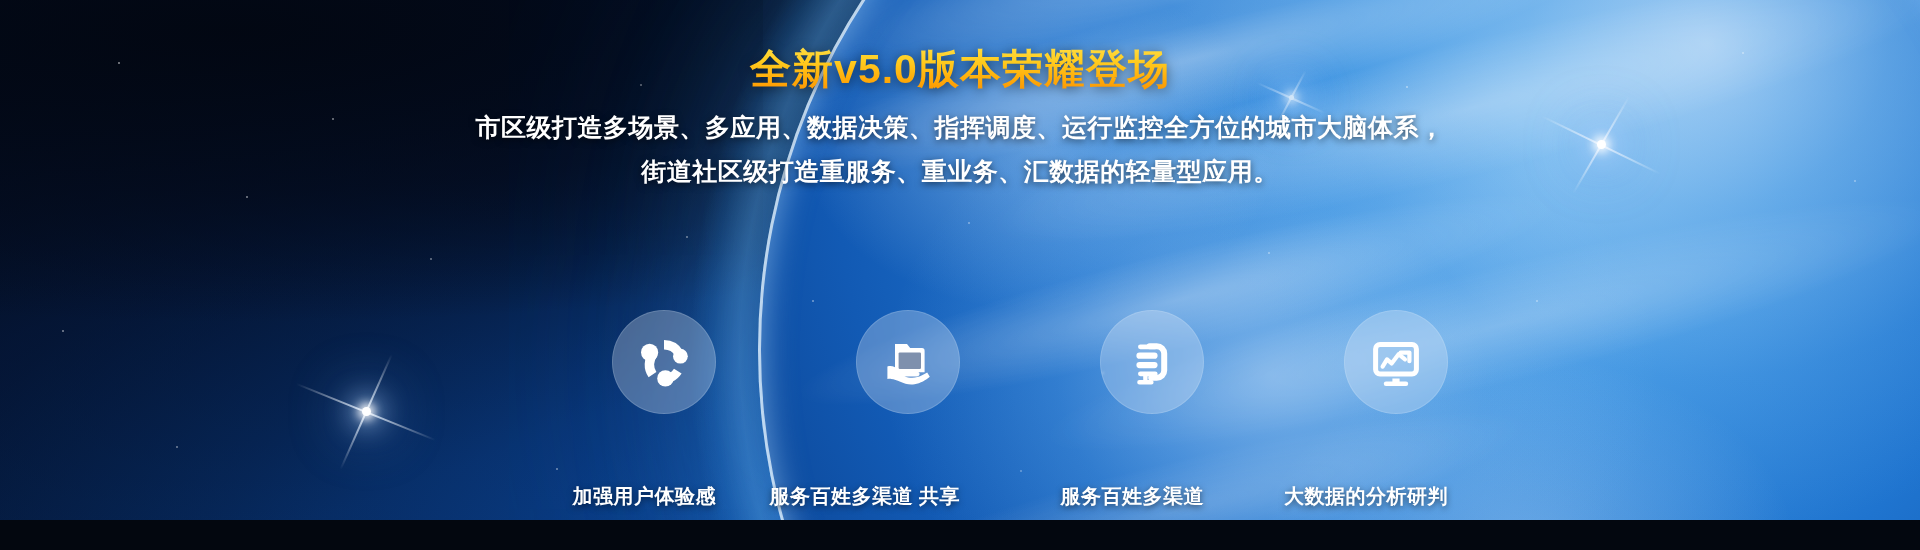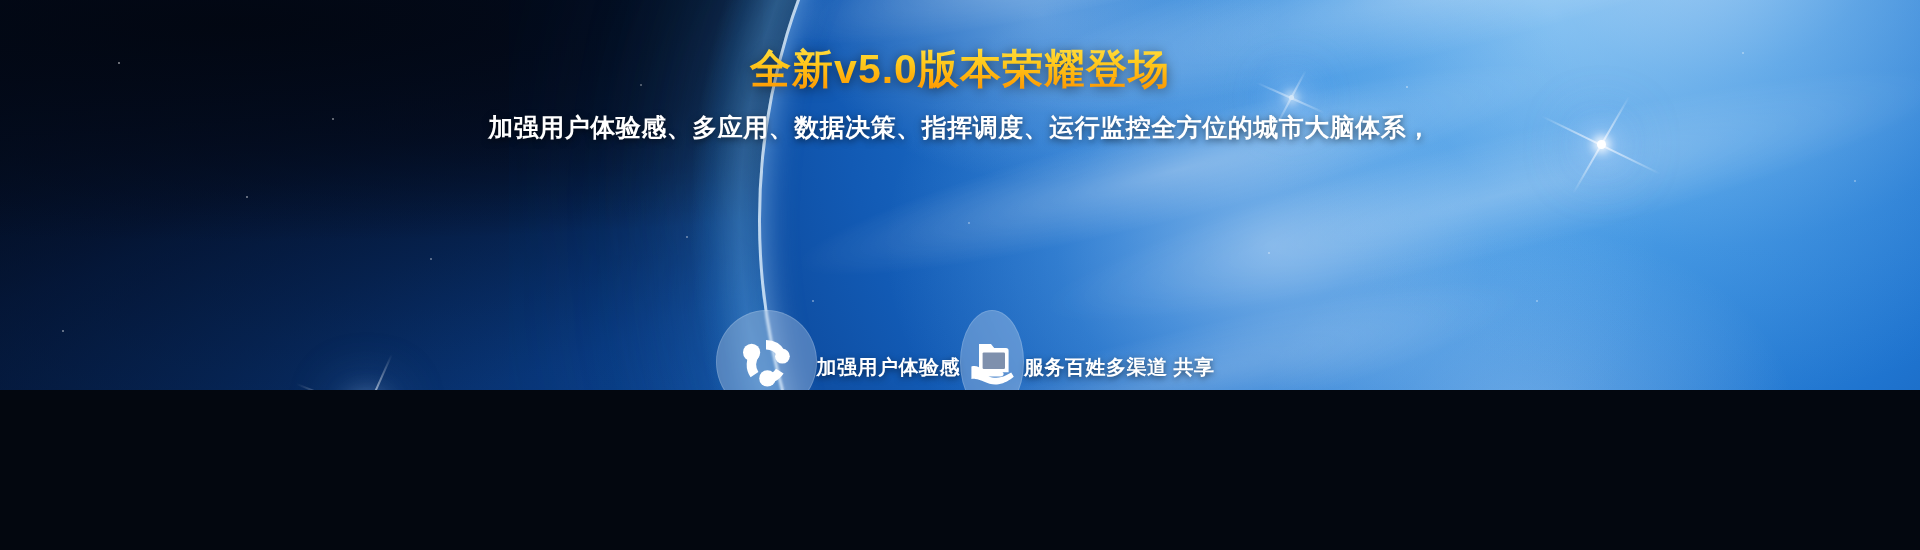--- a/index.html
+++ b/index.html
@@ -5,21 +5,21 @@
 <style>
   * { margin:0; padding:0; box-sizing:border-box; }
   html,body { width:1920px; height:550px; overflow:hidden; }
   body {
     font-family:"Liberation Sans","DejaVu Sans",sans-serif;
     background:#03070f;
   }
 
   #banner {
     position:relative;
-    width:1920px; height:390px;
+    width:1920px; height:520px;
     overflow:hidden;
     background:
       radial-gradient(120% 130% at 88% 108%, #2f9ae8 0%, #1f7fd6 14%, #1463bd 26%, #0d4ea3 38%, #093b82 50%, #06295c 64%, #041a3c 78%, #020d1f 100%);
   }
 
   
   .sky-tint {
     position:absolute; inset:0;
     background:
       radial-gradient(90% 80% at 12% 6%,  rgba(2,7,18,.96) 0%, rgba(3,10,26,.72) 38%, rgba(4,14,36,0) 70%),
@@ -102,21 +102,21 @@
     font-size:25px; font-weight:bold; line-height:44px;
     letter-spacing:.5px;
     text-shadow:0 2px 7px rgba(0,0,0,.6);
   }
 
   
   .features {
     position:absolute; top:310px; left:0; width:1920px;
     display:flex; justify-content:center; align-items:flex-start;
   }
-  .feature { width:244px; display:flex; flex-direction:row; align-items:flex-start; }
+  .feature { width:244px; display:flex; flex-direction:column; align-items:flex-end;gap:25px; }
   .bubble {
     width:104px; height:104px; border-radius:50%;
     background:rgba(226,236,250,.30);
     border:1px solid rgba(230,242,255,.17);
     display:flex; align-items:center; justify-content:center;
     backdrop-filter:blur(1px);
   }
   .bubble svg { display:block; }
   .cap {
     margin-top:44px;
@@ -173,21 +173,22 @@
   </div>
   <div class="flare" style="left:1290px;top:96px;width:2px;height:2px;opacity:.75">
     <span class="spike" style="width:74px;margin-left:-37px;transform:rotate(24deg);"></span>
     <span class="spike" style="width:62px;margin-left:-31px;transform:rotate(-62deg);"></span>
     <span class="core" style="width:5px;height:5px;margin:-2.5px 0 0 -2.5px;"></span>
   </div>
 
   <div class="headline">全新v5.0版本荣耀登场</div>
 
   <div class="subtitle">
-    <div>加强用户体验感、多应用、数据决策、指挥调度、运行监控全方位的城市大脑体系，</div>
+    <div>市区级打造多场景、多应用、数据决策、指挥调度、运行监控全方位的城市大脑体系，</div>
+    <div>街道社区级打造重服务、重业务、汇数据的轻量型应用。</div>
   </div>
 
   <div class="features">
 
     <div class="feature">
       <div class="bubble">
         <span>
           <svg width="60" height="60" viewBox="0 0 60 60" fill="#ffffff">
             <path d="M30 8a22 22 0 0 1 19.2 11.3l-8.1 4.6A12.7 12.7 0 0 0 30 17.6z"></path>
             <path d="M47.6 41.6A22 22 0 0 1 25.8 51.6l1.7-9.2a12.7 12.7 0 0 0 12.5-5.7z"></path>
@@ -208,16 +209,45 @@
             <path d="M18 13h12l3.2 4.1H45a2.6 2.6 0 0 1 2.6 2.6v21.6H18z"></path>
             <rect x="21.6" y="21.4" width="22.4" height="16.6" rx="1.2" fill="#7e90ad"></rect>
             <path d="M10.4 35.4c4.6-1.2 7.9.6 10.8 3.2 1.4 1.2 2.6 1.9 4.3 1.9h14.2c1.6 0 2.9 1.1 2.9 2.5s-1.3 2.5-2.9 2.5H27.4c3.6 1.1 8.3 1.9 12.9.6 3.8-1.1 7-3 9.9-4.7l2.6 4.3c-3.9 3.3-9.3 6.6-15.2 7.5-5.4.8-10-.4-14.3-2.4-3.2-1.5-6.3-2.7-9.2-2.9-1.3-.1-2.6 0-3.7.2z"></path>
           </svg>
         </span>
       </div>
       <div class="cap">服务百姓多渠道 共享</div>
     </div>
 
 
-
+    <div class="feature">
+      <div class="bubble">
+        <span>
+          <svg width="58" height="58" viewBox="0 0 58 58" fill="none" stroke="#ffffff">
+            <path d="M26.6 13.2h7.2a7.4 7.4 0 0 1 7.4 7.4v16.8a7.4 7.4 0 0 1-7.4 7.4h-5.6" stroke-width="6" stroke-linecap="round"></path>
+            <rect x="15" y="11.4" width="19.6" height="4.8" rx="2.4" fill="#ffffff" stroke="none"></rect>
+            <rect x="13.4" y="19.6" width="21.2" height="6.2" rx="3.1" fill="#ffffff" stroke="none"></rect>
+            <rect x="13.4" y="29" width="21.2" height="6.2" rx="3.1" fill="#ffffff" stroke="none"></rect>
+            <rect x="15" y="38.4" width="19.6" height="4.8" rx="2.4" fill="#ffffff" stroke="none"></rect>
+            <path d="M22.4 43v3.6M16.4 49.2h12" stroke-width="4.4" stroke-linecap="round"></path>
+          </svg>
+        </span>
+      </div>
+      <div class="cap">服务百姓多渠道</div>
+    </div>
+
+    <div class="feature">
+      <div class="bubble">
+        <span>
+          <svg width="60" height="60" viewBox="0 0 60 60" fill="none" stroke="#ffffff">
+            <rect x="9.6" y="12.6" width="40.8" height="29.4" rx="4.4" stroke-width="5"></rect>
+            <path d="M26.4 46.6h7.2v4.2h-7.2z" fill="#ffffff" stroke="none"></path>
+            <rect x="17.8" y="49.6" width="24.4" height="4.4" rx="2.2" fill="#ffffff" stroke="none"></rect>
+            <path d="M16.6 34.6l4.4-7.2 4.6 4 7-9.2 6.4 5.2" stroke-width="4.2" stroke-linecap="round" stroke-linejoin="round"></path>
+            <path d="M34.6 20.6h8.8v8.6" stroke-width="4.2" stroke-linecap="round" stroke-linejoin="round"></path>
+          </svg>
+        </span>
+      </div>
+      <div class="cap">大数据的分析研判</div>
+    </div>
 
   </div>
 </div>
 
 </body></html>

